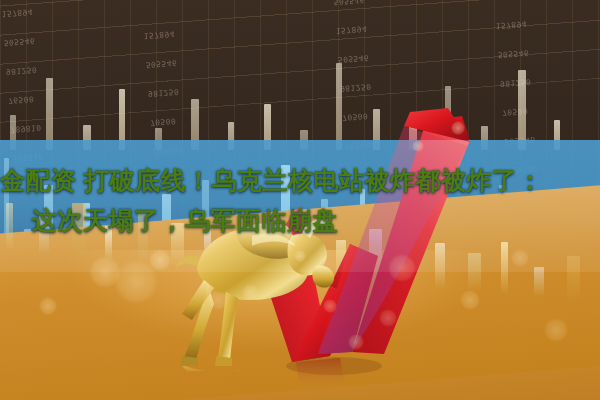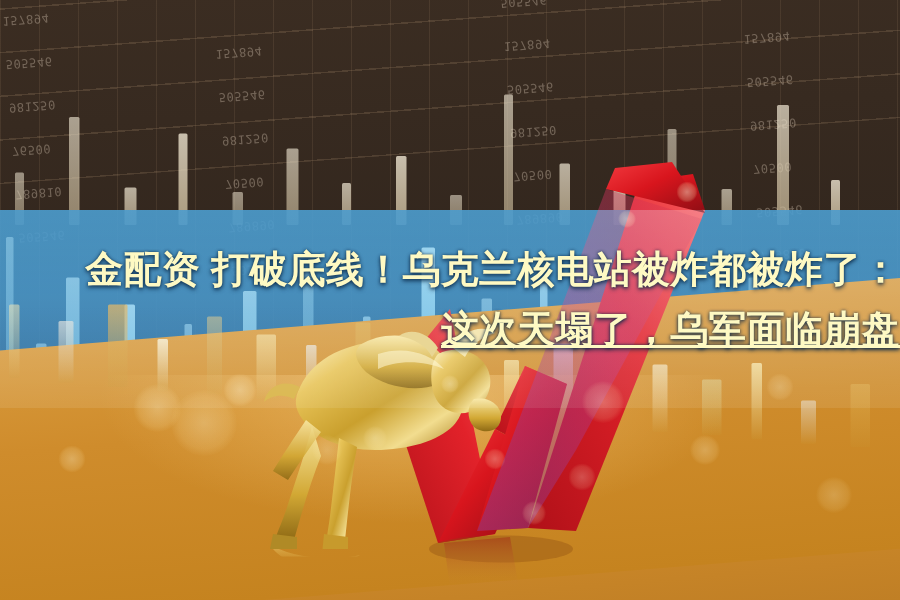--- a/index.html
+++ b/index.html
@@ -79,31 +79,31 @@
   
   .haze{
     position:absolute;left:0;top:140px;width:100%;height:132px;
     background:linear-gradient(180deg,rgba(120,205,225,.30),rgba(150,215,230,.18) 60%,rgba(200,225,215,.10));
     mix-blend-mode:screen;
   }
 
   
   .headline{
     position:absolute;left:0;top:160px;width:600px;
-    text-align:right;
-    color:#fef9c3;
+    text-align:left;
+    color:#4d7c0f;
     font-size:25px;
     font-weight:bold;
     line-height:40px;
     letter-spacing:.5px;
     text-shadow:0 1px 3px rgba(10,40,70,.85),0 0 2px rgba(10,40,70,.7);
     white-space:nowrap;
   }
   .hl-line1{display:block;}
-  .hl-line2{display:block;padding-left:76px;text-decoration:underline;}
+  .hl-line2{display:block;padding-left:32px;}
 </style>
 </head>
 <body>
 
 <div id="stage">
 
   <div class="bg-dark"></div>
   <div class="grid-v"></div>
   <div class="grid-h"></div>
 

